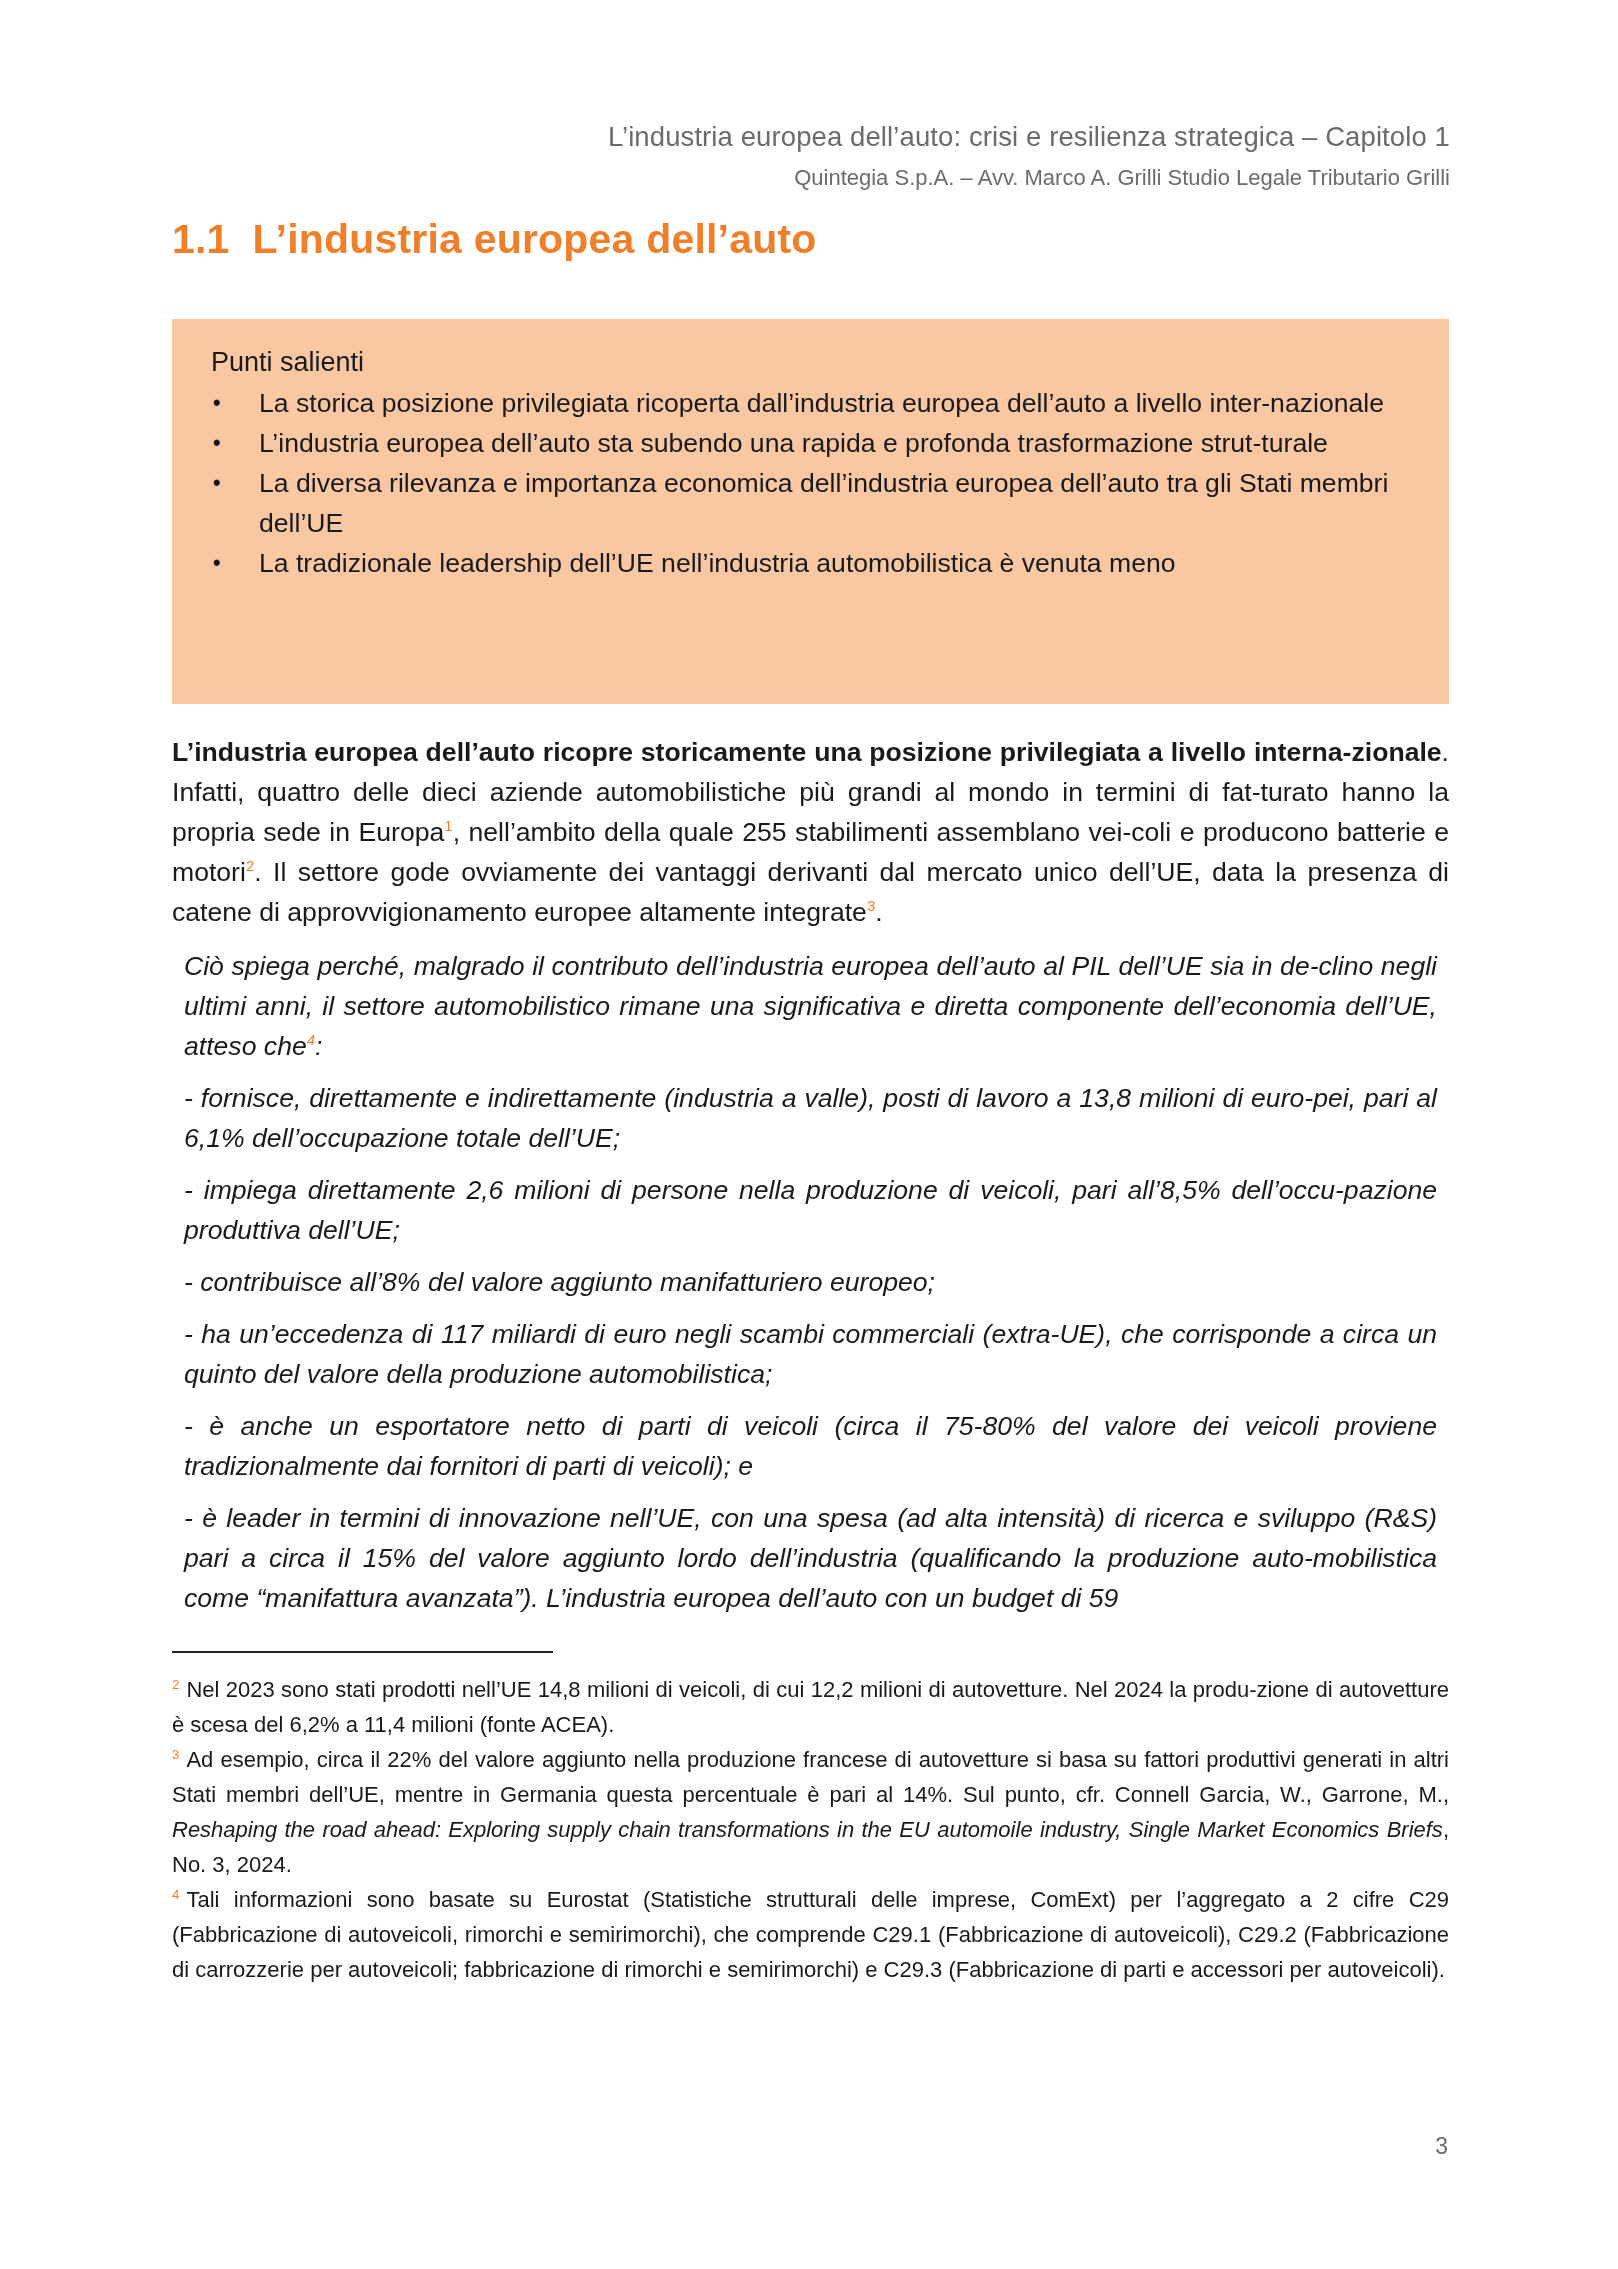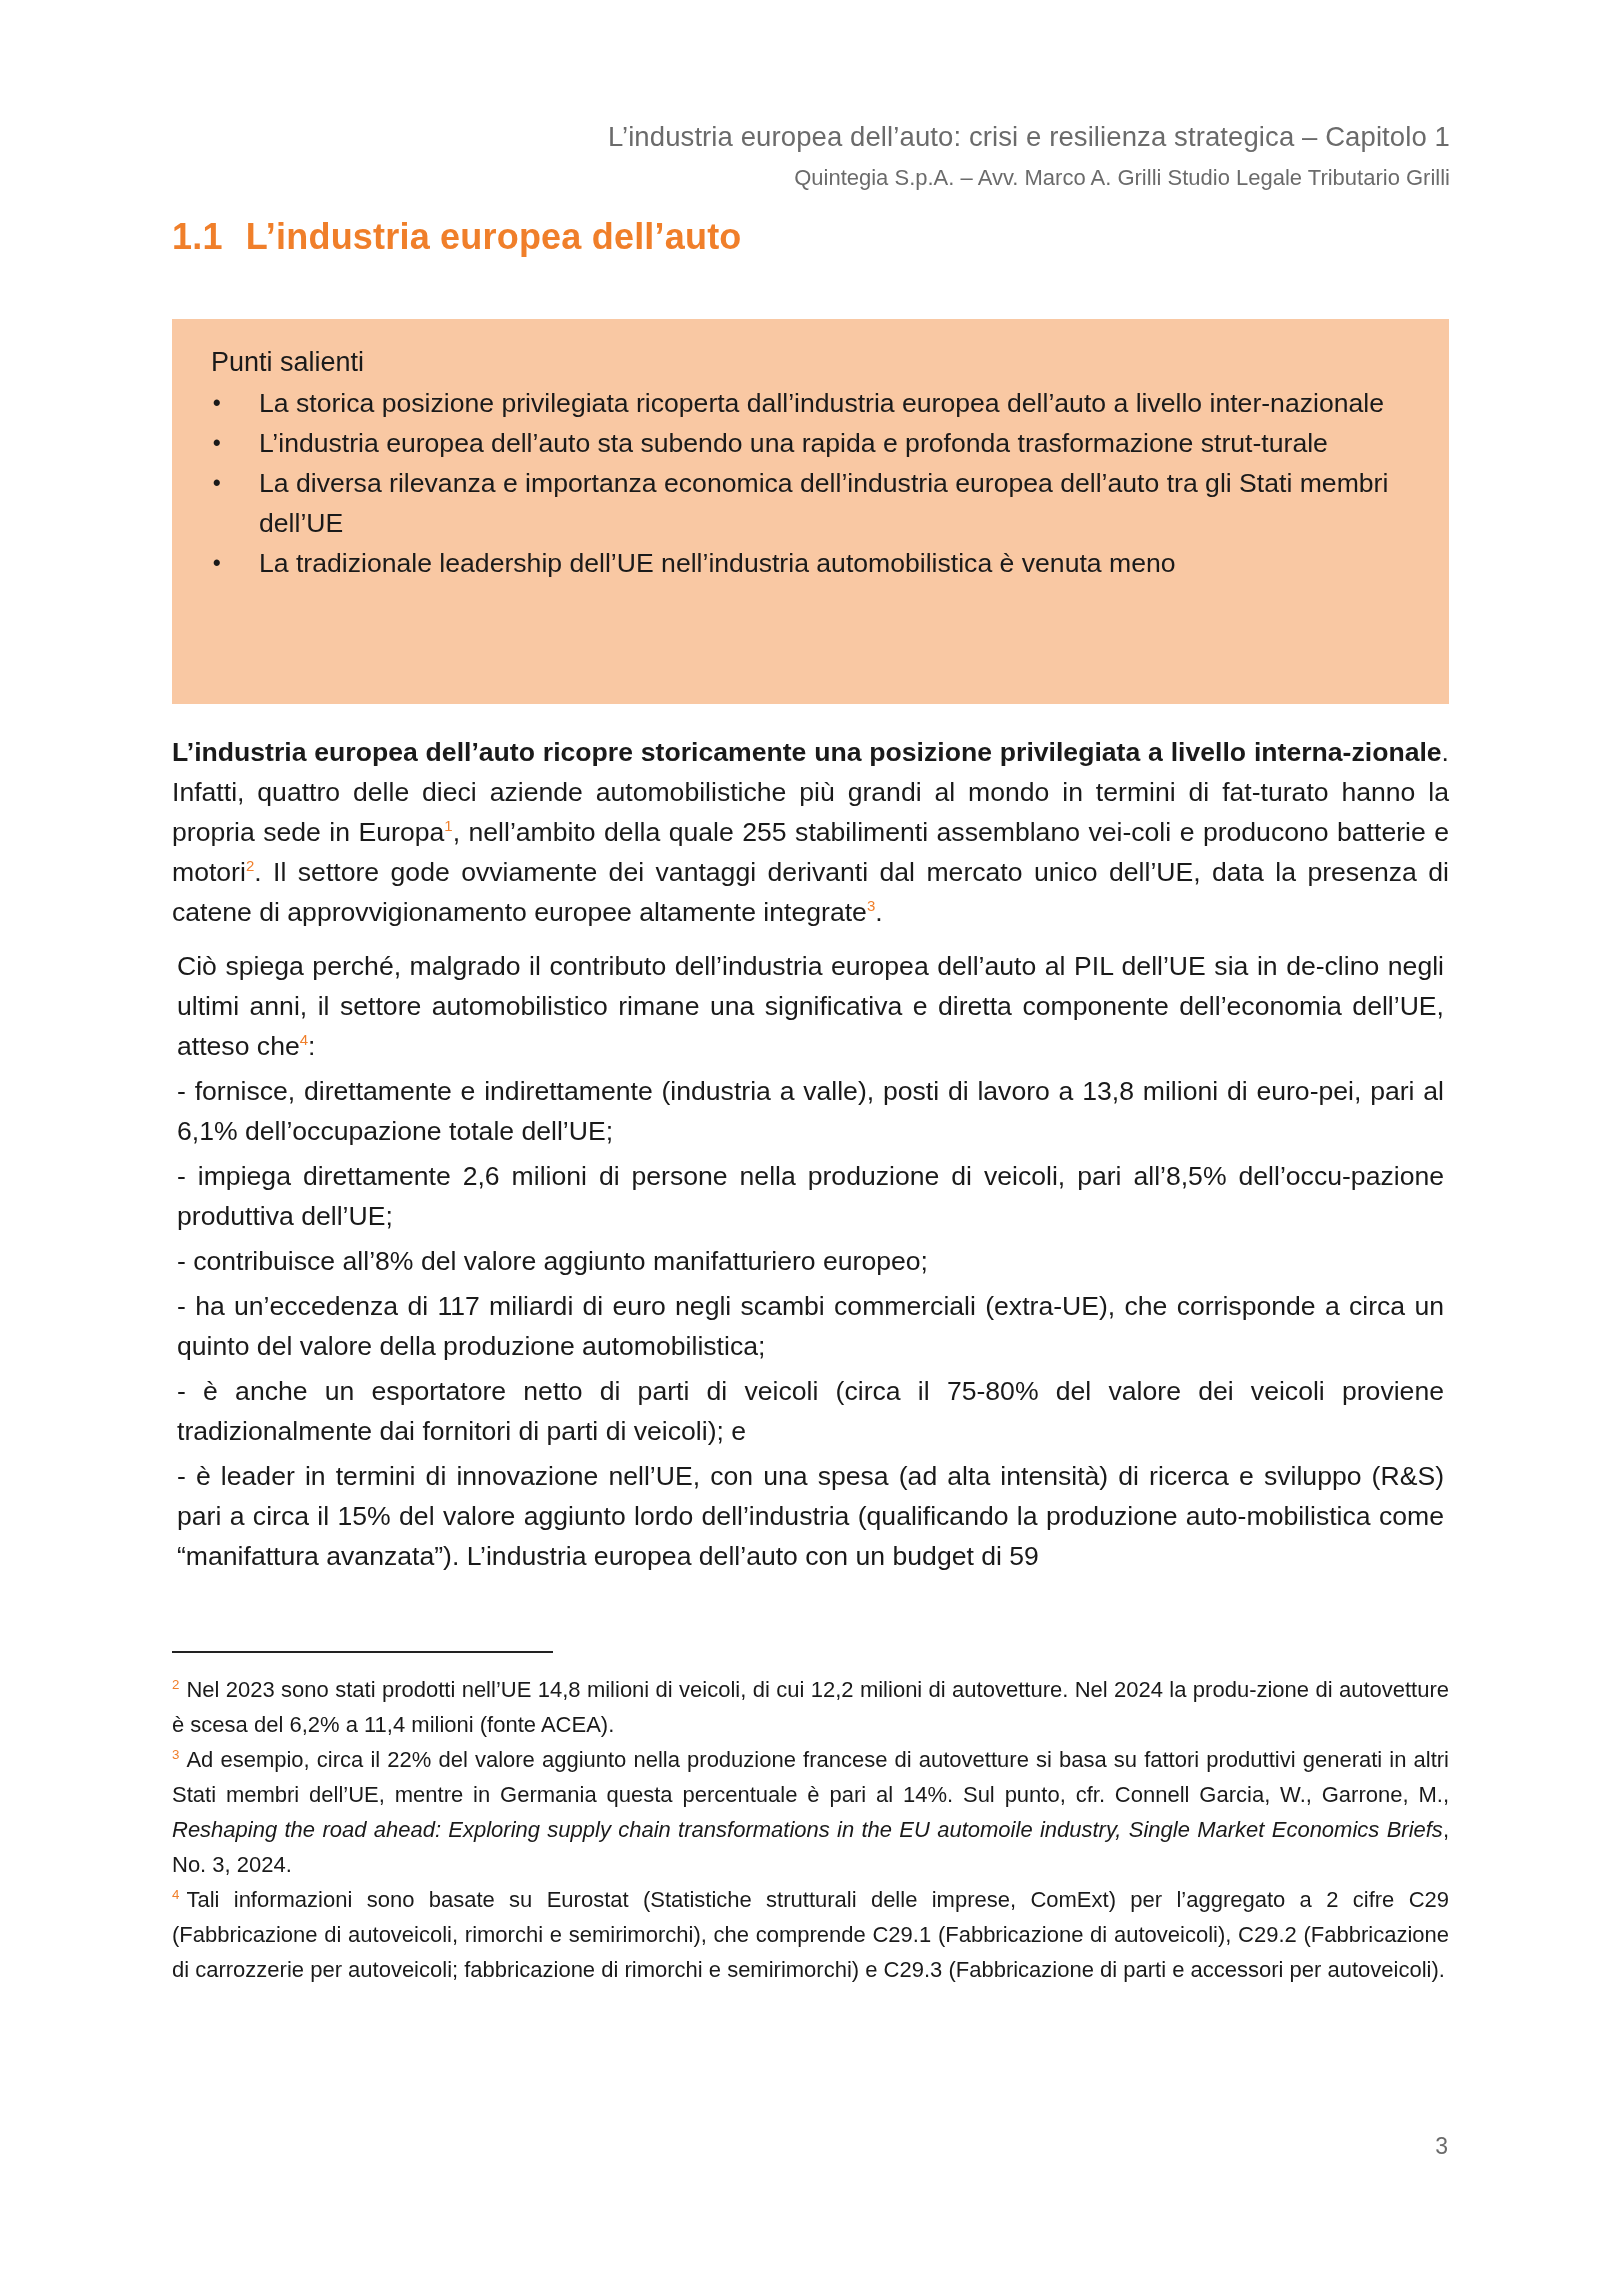--- a/index.html
+++ b/index.html
@@ -7,39 +7,39 @@
       width: 1618px; height: 2270px; position: relative; overflow: hidden;
       font-family: "Liberation Sans", "DejaVu Sans", sans-serif;
       color: #1a1a1a;
     }
     .page { position: absolute; left: 0; top: 0; width: 1618px; height: 2270px; }
     .running-header { position: absolute; right: 168px; top: 117px; text-align: right; color: #6b6b6b; }
     .rh-title { font-size: 27.5px; line-height: 39px; letter-spacing: 0.1px; text-align: center; }
     .rh-sub { font-size: 22px; line-height: 35px; margin-top: 3.5px; }
     .section-heading {
       position: absolute; left: 172px; top: 216px;
-      font-size: 36px; font-weight: bold; color: #f07f2a; letter-spacing: 0.2px;
+      font-size: 41px; font-weight: bold; color: #f07f2a; letter-spacing: 0.2px;
     }
     .section-heading .num { margin-right: 23px; }
     .highlight-box {
       position: absolute; left: 172px; top: 319px; width: 1277px; height: 385px;
       background: #f9c8a3; box-sizing: border-box; padding: 23px 39px 0 39px;
     }
     .hb-title { font-size: 27px; line-height: 41px; margin-bottom: 0; }
     .hb-list { list-style: none; margin: 0; padding: 0; }
     .hb-item { position: relative; padding-left: 48px; font-size: 26.6px; line-height: 40px; }
     .hb-bullet { position: absolute; left: 1.8px; top: 0; font-size: 23px; }
     .body-text {
       position: absolute; left: 172px; top: 732px; width: 1277px;
       font-size: 26.6px; line-height: 40px; text-align: justify;
     }
     .para { margin: 0 0 14px 0; }
     .para b { font-weight: bold; }
     .fnref { color: #f07f2a; font-size: 15px; vertical-align: super; line-height: 0; }
-    .bullet-line { margin: 5px; }
+    .bullet-line { margin: 12px; font-style: italic; }
     .fn-rule { position: absolute; left: 172px; top: 1651px; width: 381px; height: 1.8px; background: #222; }
     .footnotes {
       position: absolute; left: 172px; top: 1672px; width: 1277px;
       font-size: 22px; line-height: 35px; text-align: justify;
     }
     .fn { margin: 0; }
     .fn-mark { color: #f07f2a; font-size: 13.3px; vertical-align: super; line-height: 0; margin-right: 7px; }
     .fn i { font-style: italic; }
     .page-number { position: absolute; right: 170px; top: 2133px; font-size: 23px; color: #6b6b6b; }
   </style>

